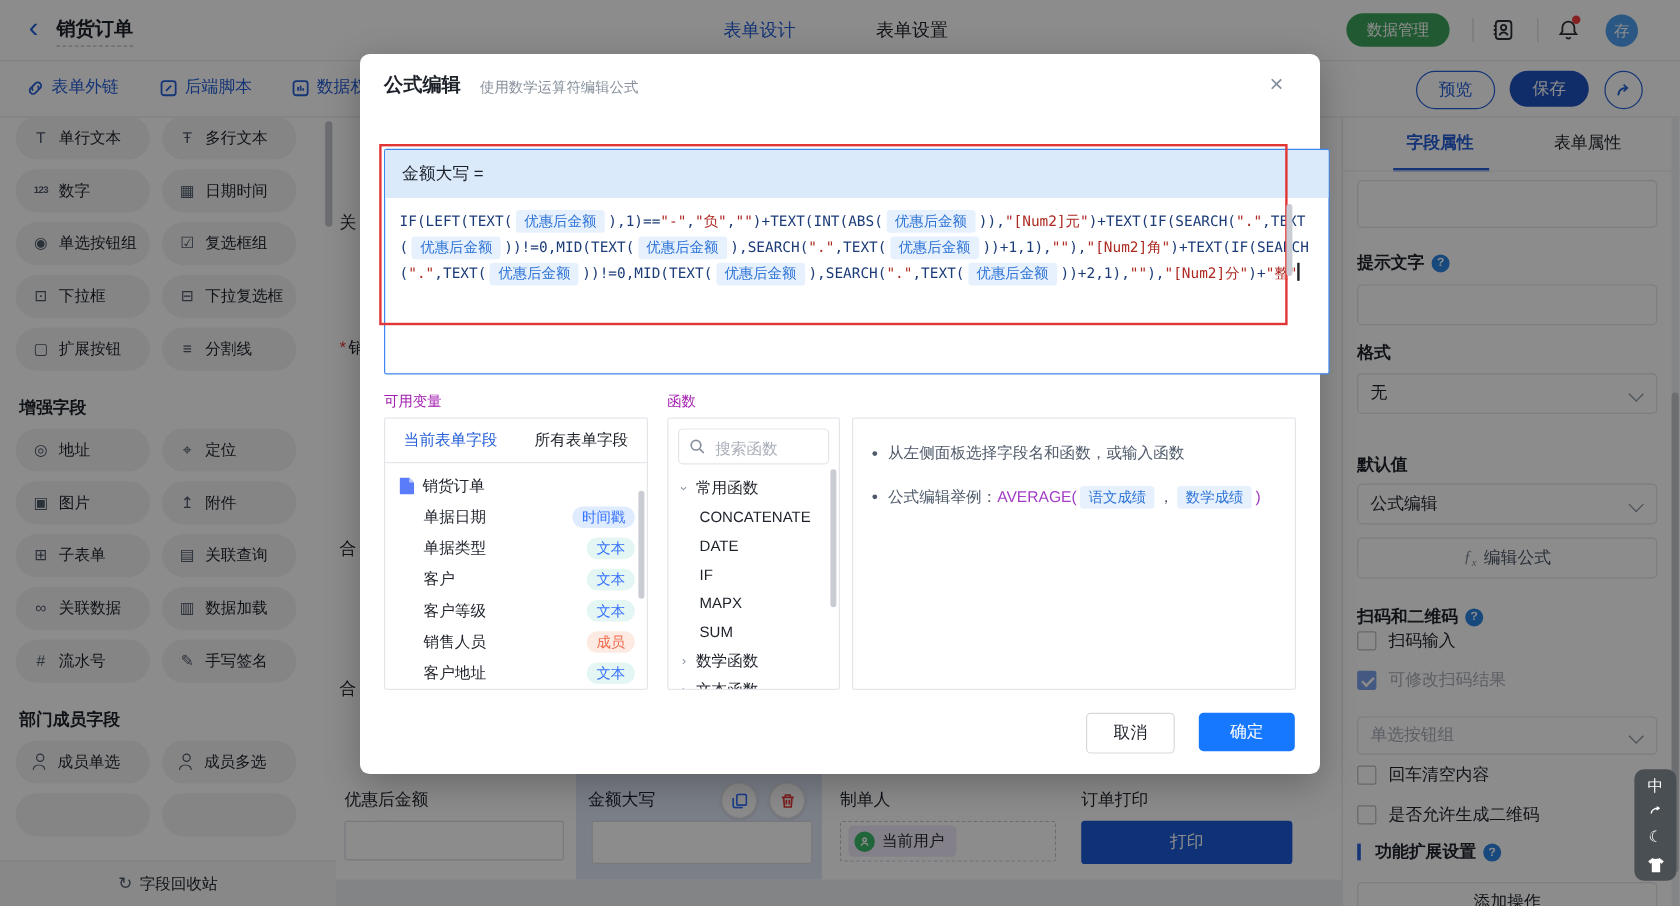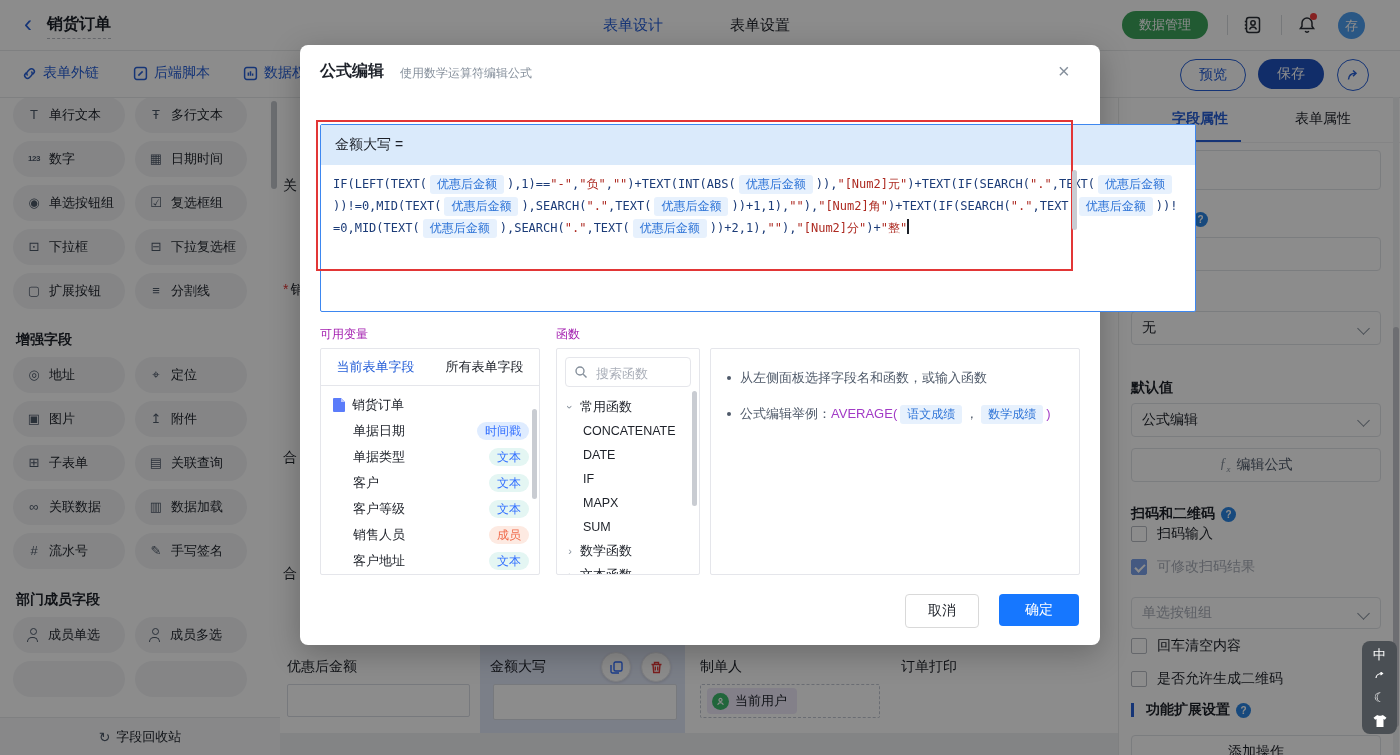--- a/index.html
+++ b/index.html
@@ -84,21 +84,21 @@
   .page-sb{position:absolute;left:1393px;top:97px;width:6px;height:658px;background:#f1f2f4;z-index:3;}
   .page-sb .thumb{position:absolute;left:0;top:230px;width:6px;height:400px;background:#c6c9cf;border-radius:3px;}
 
   
   .overlay{position:absolute;inset:0;background:rgba(0,0,0,0.45);z-index:10;}
   .modal{position:absolute;left:300px;top:45px;width:800px;height:600px;background:#fff;border-radius:8px;box-shadow:0 8px 30px rgba(0,0,0,.25);z-index:20;}
   .m-title{position:absolute;left:20px;top:16px;font-size:16px;font-weight:700;color:#1d2129;}
   .m-sub{position:absolute;left:100px;top:20px;font-size:12px;color:#86909c;font-family:Liberation Serif, serif;}
   .m-close{position:absolute;left:758px;top:16px;font-size:20px;color:#86909c;cursor:pointer;line-height:20px;}
 
-  .editor{position:absolute;left:20px;top:79px;width:876px;height:188px;border:1px solid #3d87f0;border-radius:2px;box-sizing:border-box;background:#fff;}
+  .editor{position:absolute;left:20px;top:79px;width:788px;height:188px;border:1px solid #3d87f0;border-radius:2px;box-sizing:border-box;background:#fff;}
   .ed-band{position:absolute;left:0;top:0;width:100%;height:40px;background:#daeafb;display:flex;align-items:center;padding-left:14px;box-sizing:border-box;font-size:14px;color:#1d2129;}
   .ed-body{position:absolute;left:0;top:40px;width:100%;height:146px;box-sizing:border-box;padding:8px 14px 0 12px;font-family:"DejaVu Sans Mono",monospace;font-size:12px;line-height:22px;word-break:break-all;cursor:text;}
   .ed-body .code{color:#1c3c78;margin-top:28px;}
   .ed-body .str{color:#ad2a21;}
   .chip{display:inline-block;background:#e7f1fd;color:#2e74d7;border-radius:3px;padding:1px 7px;margin:0 3px;font-size:12px;line-height:17px;white-space:nowrap;font-family:"Liberation Sans",sans-serif;cursor:pointer;}
   .caret{display:inline-block;width:1.5px;height:15px;background:#1d2129;vertical-align:-2px;}
   .ed-thumb{position:absolute;left:772px;top:125px;width:5px;height:60px;background:#c9ccd2;border-radius:3px;z-index:6;}
   .red-box{position:absolute;left:16px;top:75px;width:753px;height:147px;border:2.5px solid #e23636;z-index:5;pointer-events:none;}
 
   .panel-label{position:absolute;top:281px;font-size:12px;color:#a21caf;}
@@ -347,20 +347,21 @@
       <span class="green-av">
         <svg width="9" height="9" viewBox="0 0 10 10" fill="none" stroke="#fff" stroke-width="1.3">
           <circle cx="5" cy="3.2" r="1.7"></circle>
             <path d="M1.8 8.6c.6-1.7 1.8-2.4 3.2-2.4s2.6.7 3.2 2.4"></path>
         </svg>
       </span>
       <span>当前用户</span>
     </div>
 
     <span class="fld-label" style="left:621px;top:561px">订单打印</span>
+    <div class="print-btn">打印</div>
 
     <div class="canvas-foot"></div>
   </div>
 
   <div class="rsb">
     <span class="rs-tab active" style="left:53px">字段属性</span>
     <span class="rs-tab" style="left:176px">表单属性</span>
     <div class="rs-underline"></div>
     <div class="rs-tabline"></div>
 

